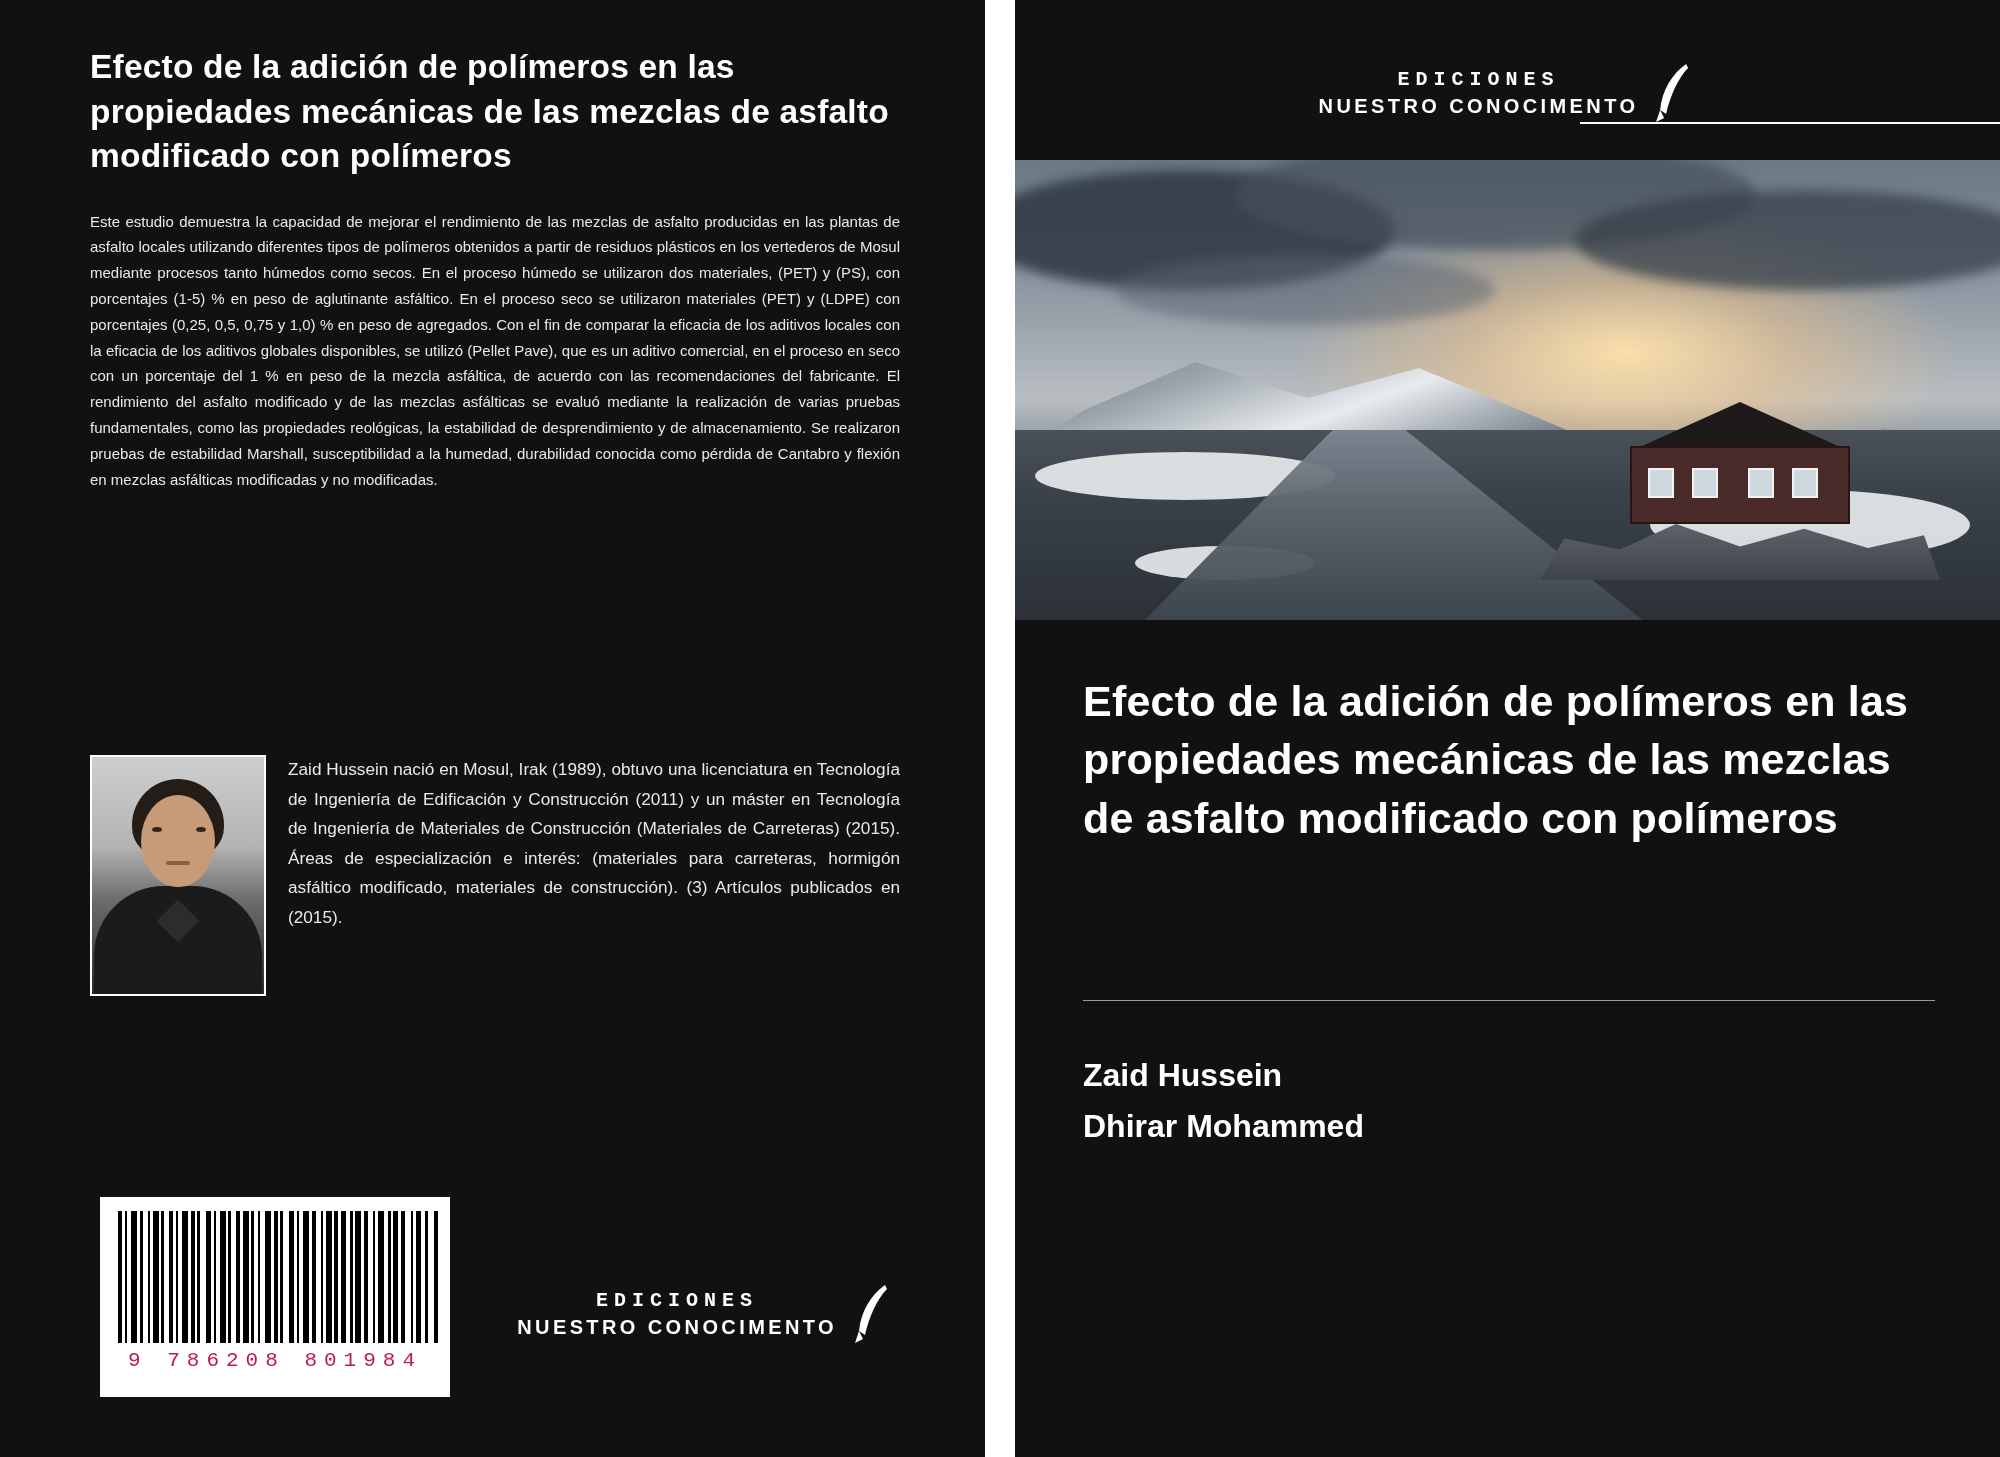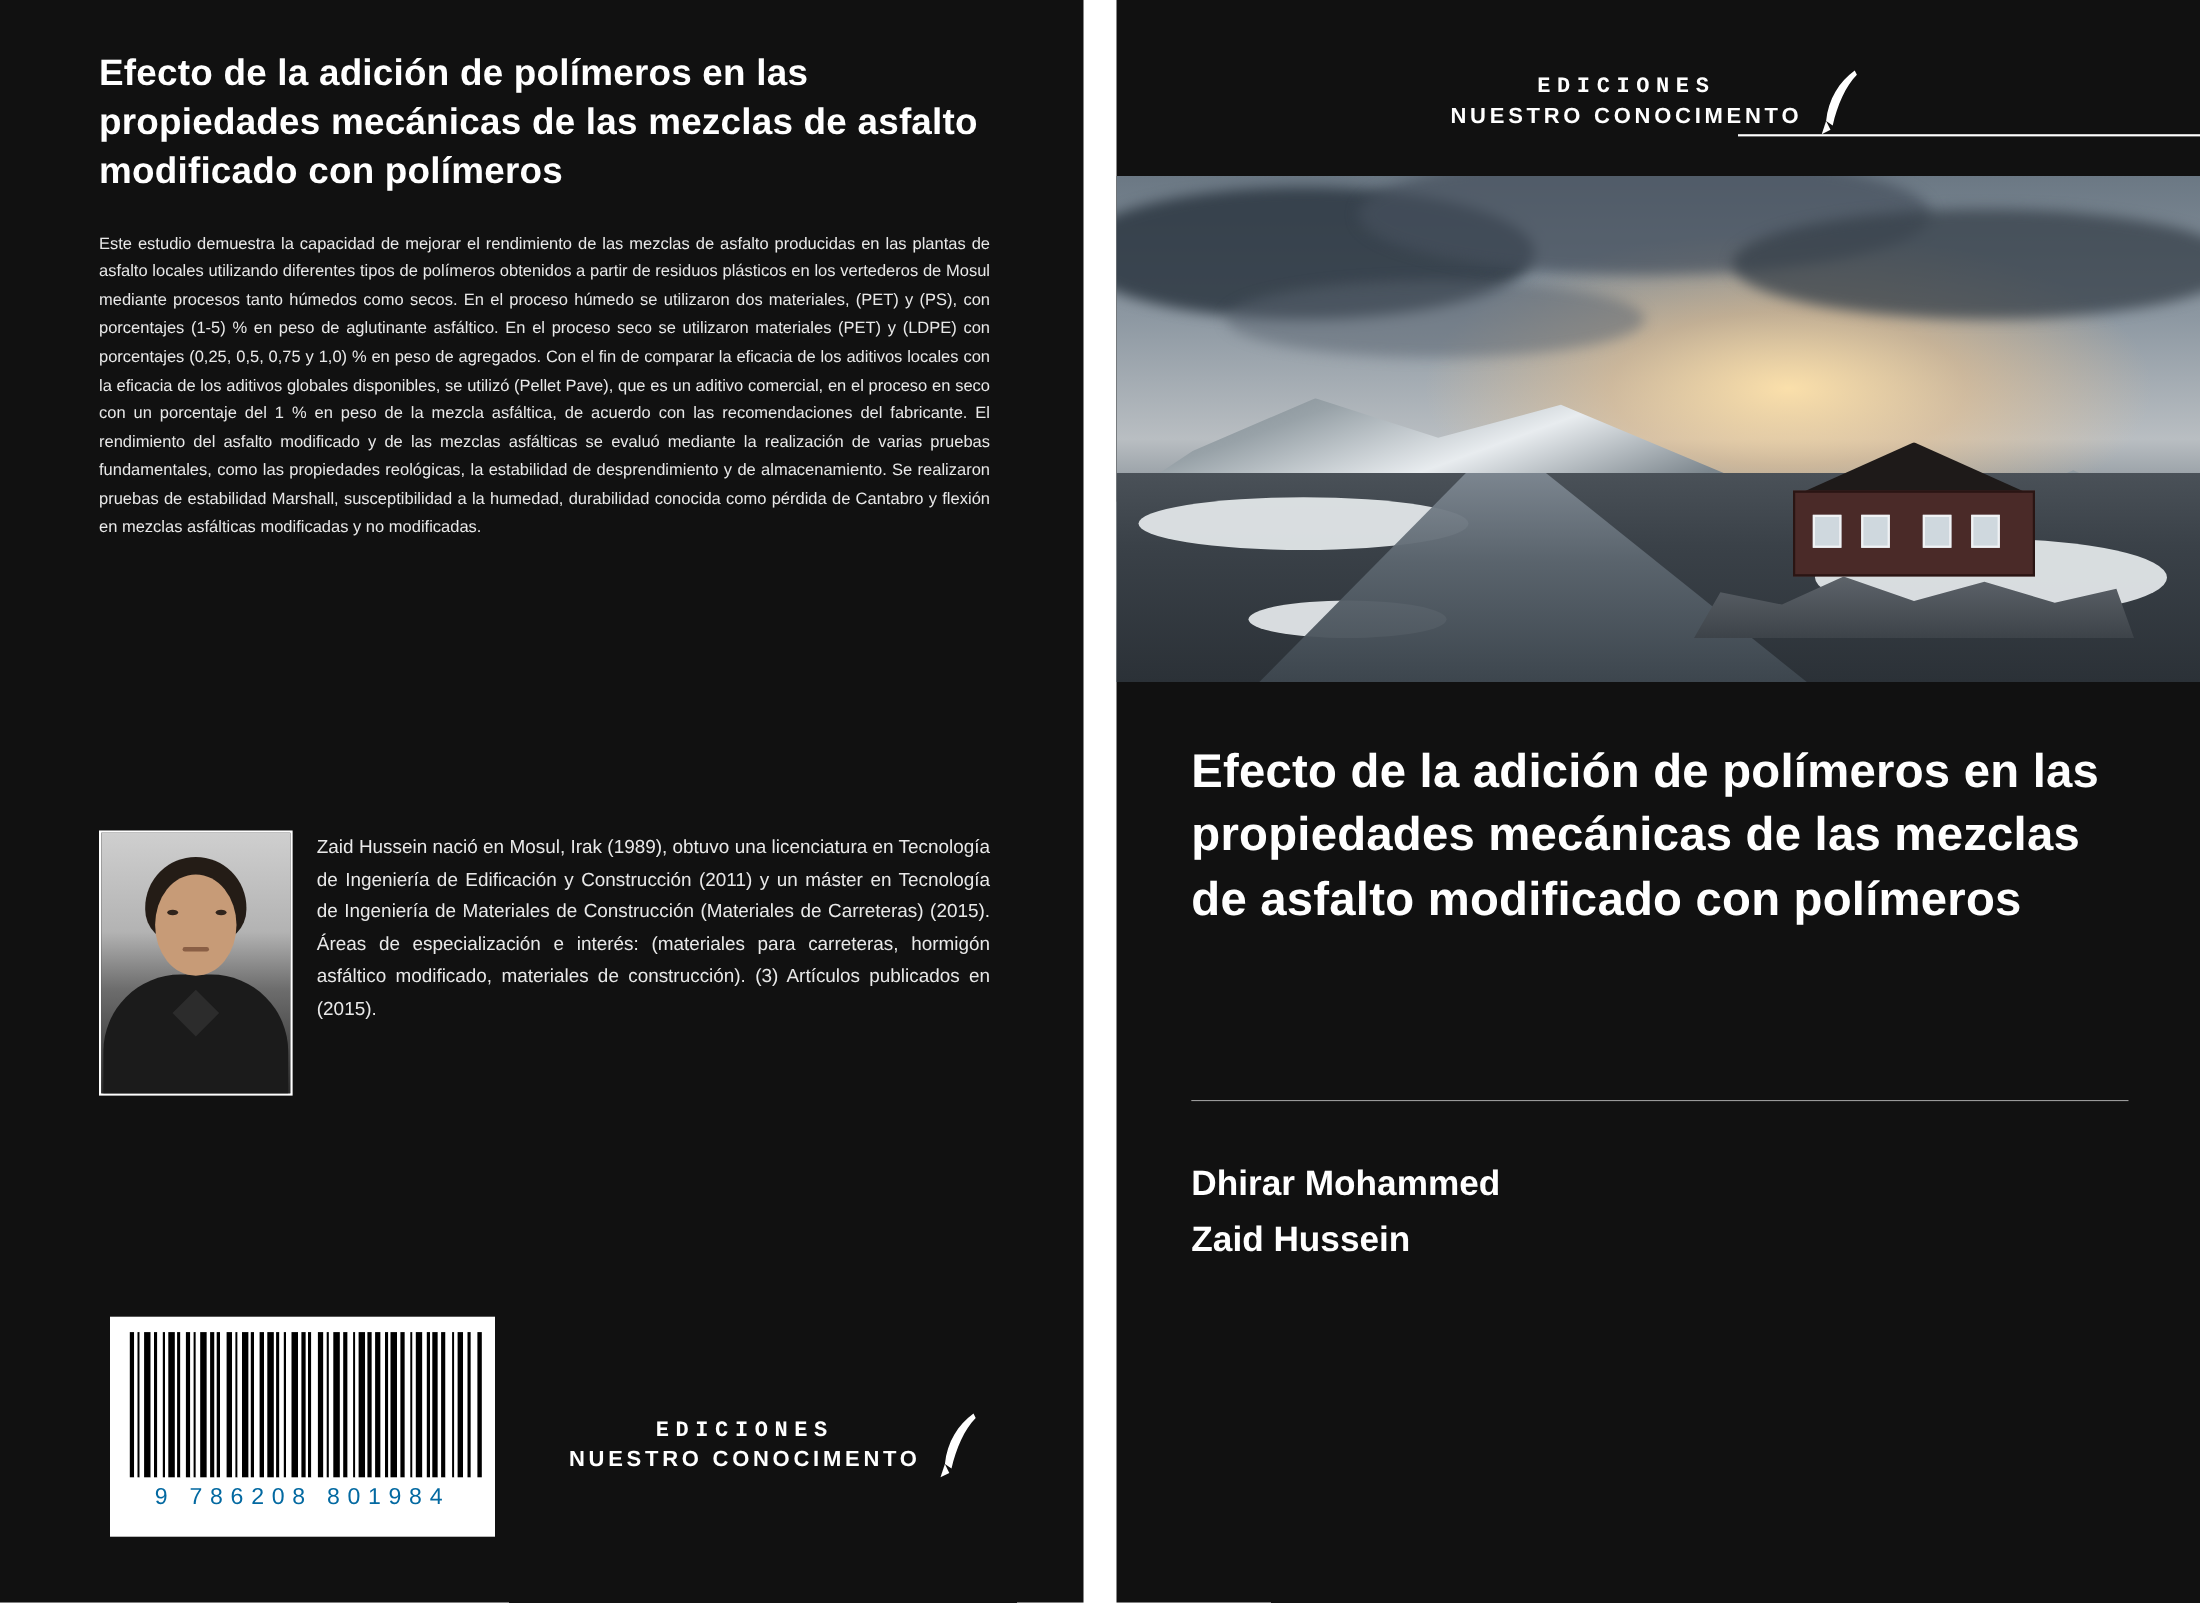--- a/index.html
+++ b/index.html
@@ -148,24 +148,24 @@
     padding-left: 6px;
   }
   .barcode-bars i {
     display: block;
     background: #000;
     height: 100%;
   }
   .barcode-num {
     margin-top: 6px;
     text-align: center;
-    font-family: Liberation Sans, sans-serif;
+    font-family: Liberation Mono, monospace;
     font-size: 21px;
     letter-spacing: 7px;
-    color: #0369a1;
+    color: #be185d;
   }
 
   
   .logo {
     display: flex;
     align-items: center;
     gap: 14px;
     color: #ffffff;
   }
   .logo-text .line1 {
@@ -528,18 +528,18 @@
         <div class="win w3"></div>
         <div class="win w4"></div>
       </div>
     </div>
 
     <div class="front-title">Efecto de la adición de polímeros en las propiedades mecánicas de las mezclas de asfalto modificado con polímeros</div>
 
     <div class="front-divider"></div>
 
     <div class="front-authors">
+      <div>Zaid Hussein</div>
       <div>Dhirar Mohammed</div>
-      <div>Zaid Hussein</div>
     </div>
   </div>
 
 </div>
 
 </body></html>

